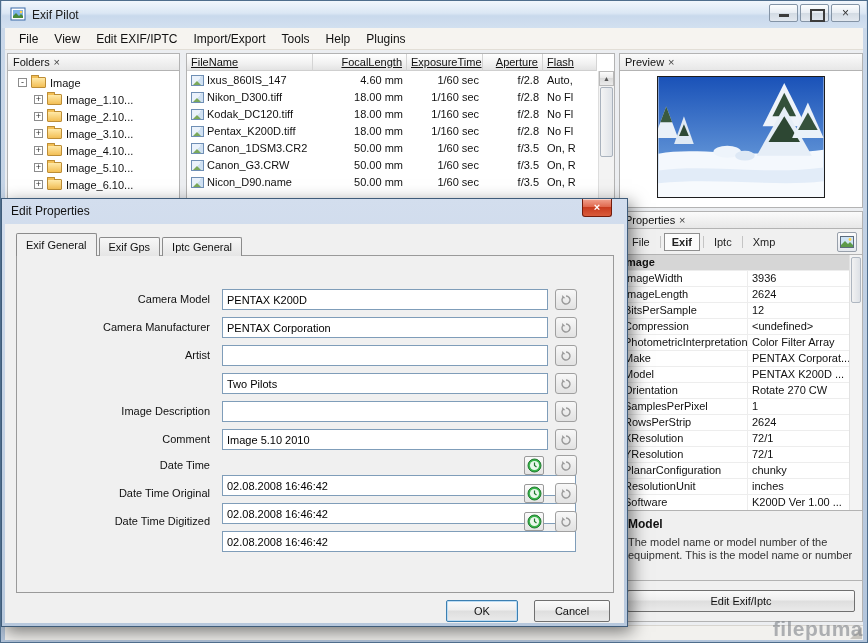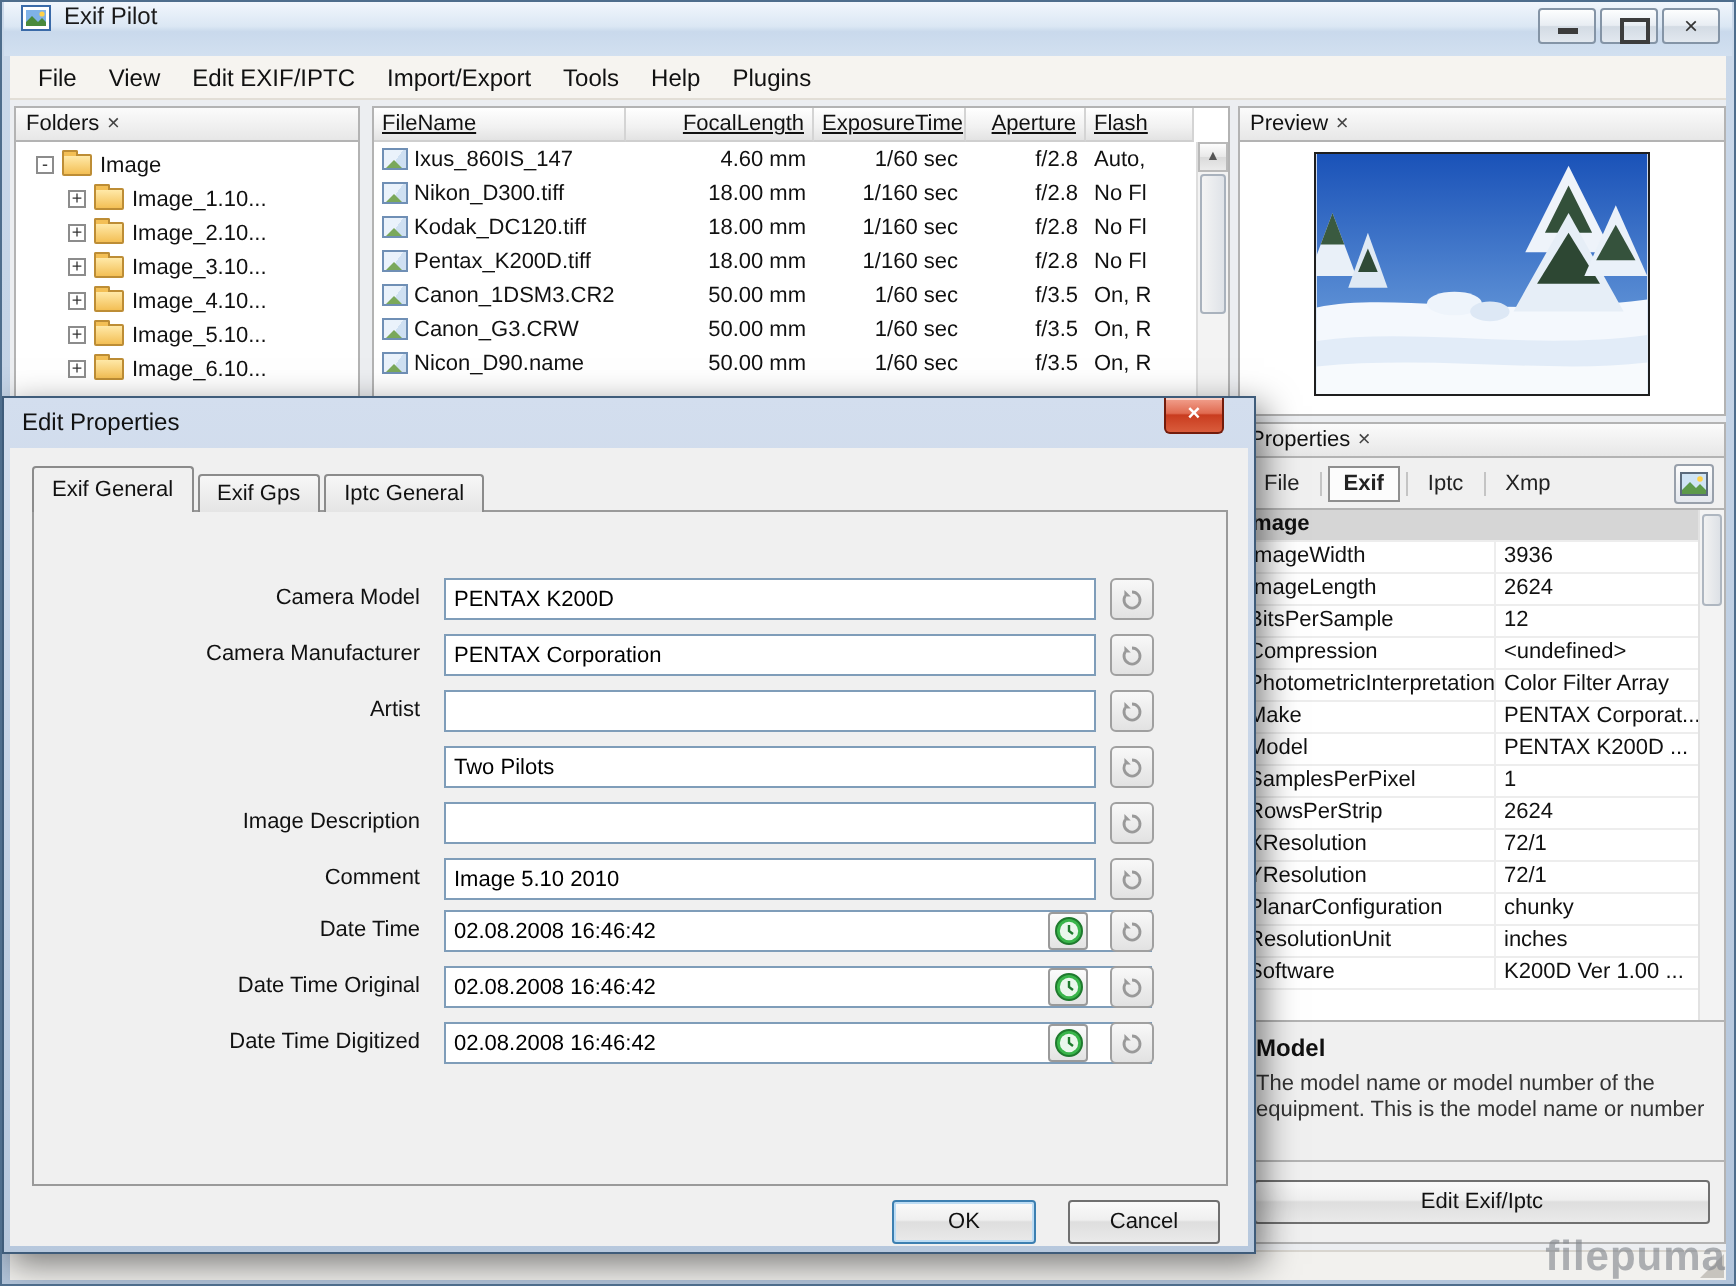--- a/index.html
+++ b/index.html
@@ -5,21 +5,21 @@
   * { box-sizing: border-box; margin: 0; padding: 0; }
   html,body { width:868px; height:643px; }
   body { font-family:"Liberation Sans", sans-serif; font-size:11px; color:#111; overflow:hidden; }
 
   #screen { position:relative; width:868px; height:643px;
     background:linear-gradient(#cbd9ea,#b3c5db); border:1px solid #4e6d8c; overflow:hidden; }
 
   
   .titlebar { position:absolute; left:1px; right:1px; top:0; height:27px;
     background:linear-gradient(#f1f6fc,#dbe7f4 45%,#c9d9ec 55%,#d2e0f0);
-    display:flex; align-items:flex-start; padding-left:8px; }
+    display:flex; align-items:center; padding-left:8px; }
   .titlebar .ttext { margin-left:6px; font-size:12px; color:#1a1a1a; }
   .win-controls { position:absolute; right:6px; top:3px; display:flex; gap:2px; }
   .wbtn { width:29px; height:18px; border:1px solid #8494a6; border-radius:2px; position:relative;
     background:linear-gradient(#fdfefe,#e8edf3 48%,#d3dbe4 52%,#e2e8ef); text-align:center;
     font-size:12px; line-height:16px; color:#333; }
   .wbtn.min::before { content:""; position:absolute; left:9px; bottom:4px; width:10px; height:3px; background:#3c3c3c; }
   .wbtn.max::before { content:""; position:absolute; left:9px; top:4px; width:11px; height:9px; border:2px solid #3c3c3c; }
 
   .menubar { position:absolute; left:4px; right:4px; top:27px; height:22px; background:#f6f4f0;
     border-bottom:1px solid #e2ded6; display:flex; align-items:center; padding-left:6px; }
@@ -53,21 +53,21 @@
   
   .file-list { position:absolute; left:181px; top:3px; width:429px; height:570px; background:#fff; border:1px solid #b3b3b3; }
   .flist-header, .frow { display:grid; grid-template-columns:126px 94px 76px 60px 1fr; width:calc(100% - 17px); }
   .flist-header { height:17px;text-decoration:underline; }
   .hcell { background:linear-gradient(#ffffff,#f1f1f1 60%,#e3e3e3); border-right:1px solid #d4d4d4;
     border-bottom:1px solid #cfcfcf; line-height:16px; padding:0 4px; white-space:nowrap; overflow:hidden; }
   .hcell.num { text-align:right; }
   .frow { height:17px; align-items:center; }
   .cell { padding:0 4px; white-space:nowrap; overflow:hidden; }
   .cell.num { text-align:right; }
-  .name-cell { display:flex; align-items:center; gap:3px; }
+  .name-cell { display:flex; align-items:flex-end; gap:3px; }
   .img-ic { width:13px; height:11px; flex:none; border:1px solid #6f8fb5; position:relative;
     background:linear-gradient(125deg,#eaf2fb 55%,#cfe0f2 55%); }
   .img-ic::after { content:""; position:absolute; bottom:0; left:1px;
     border-left:4px solid transparent; border-right:4px solid transparent; border-bottom:4px solid #7aa85a; }
   .vscroll { position:absolute; top:17px; right:0; width:16px; bottom:0; background:#f3f3f3; border-left:1px solid #ddd; }
   .scroll-btn { height:15px; border:1px solid #b9b9b9; text-align:center; line-height:13px; font-size:7px; color:#555;
     background:linear-gradient(#fdfdfd,#e8e8e8 50%,#dadada 50%,#ebebeb); }
   .sthumb { position:absolute; top:16px; left:1px; right:1px; height:70px;
     background:linear-gradient(90deg,#f4f4f4,#dfe3e8); border:1px solid #a9b2bd; border-radius:2px; }
 
@@ -120,21 +120,21 @@
   .dlg-tabs { position:absolute; left:11px; top:9px; height:23px; display:flex; align-items:flex-end; z-index:2; }
   .dtab { height:19px; padding:3px 9px 0; border:1px solid #8b8b8b; border-bottom:none;
     border-radius:2px 2px 0 0; background:linear-gradient(#f7f7f7,#e5e5e5); margin-right:2px; }
   .dtab.active { height:23px; padding-top:5px; background:#f0f0f0; }
   .dlg-pane { position:absolute; left:11px; top:31px; width:598px; height:338px;
     border:1px solid #9a9a9a; background:#f0f0f0; z-index:1; }
   .field-row { position:absolute; left:0; width:100%; height:21px; }
   .f-label { position:absolute; left:0; top:0; width:193px; text-align:right; line-height:21px; color:#111; }
   .f-input { position:absolute; left:205px; top:0; width:326px; height:21px; border:1px solid #7f9db9;
     background:#fff; font-family:inherit; font-size:11px; padding:0 4px; }
-  .field-row.date .f-input { width:354px; }
+  .field-row.date .f-input { width:354px;margin-top:20px; }
   .clock-btn { position:absolute; left:507px; top:1px; width:20px; height:19px; border:1px solid #9a9a9a;
     border-radius:2px; background:linear-gradient(#fbfbfb,#e3e3e3); display:flex; align-items:center; justify-content:center; }
   .undo-btn { position:absolute; left:538px; top:0; width:22px; height:21px; border:1px solid #a0a0a0;
     border-radius:3px; background:linear-gradient(#f8f8f8,#e2e2e2); display:flex; align-items:center; justify-content:center; }
   .dlg-ok { position:absolute; left:441px; top:376px; width:72px; height:22px; }
   .dlg-cancel { position:absolute; left:529px; top:376px; width:76px; height:22px; }
 
   .watermark { position:absolute; right:4px; bottom:1px; font-size:21px; font-weight:bold;
     color:rgba(125,130,136,.6); letter-spacing:.5px; z-index:60; }
 </style>
@@ -381,20 +381,24 @@
           </div>
         <div class="prow">
             <span class="pk">Make</span>
             <span class="pv">PENTAX Corporat...</span>
           </div>
         <div class="prow">
             <span class="pk">Model</span>
             <span class="pv">PENTAX K200D ...</span>
           </div>
         <div class="prow">
+            <span class="pk">Orientation</span>
+            <span class="pv">Rotate 270 CW</span>
+          </div>
+        <div class="prow">
             <span class="pk">SamplesPerPixel</span>
             <span class="pv">1</span>
           </div>
         <div class="prow">
             <span class="pk">RowsPerStrip</span>
             <span class="pv">2624</span>
           </div>
         <div class="prow">
             <span class="pk">XResolution</span>
             <span class="pv">72/1</span>

